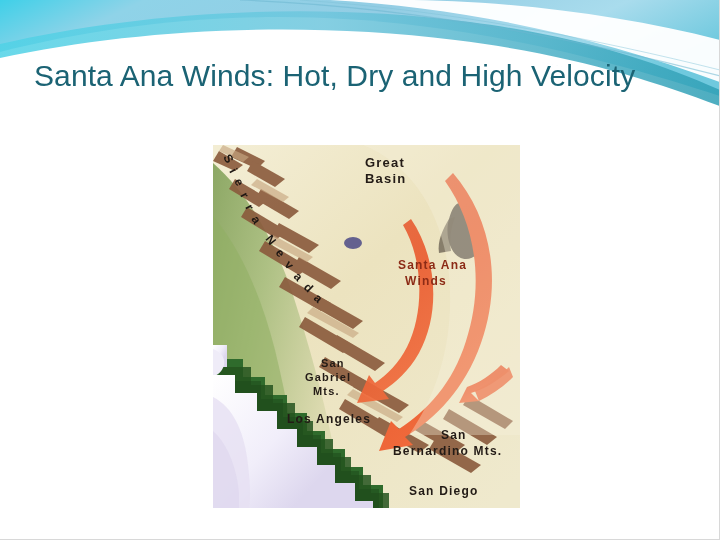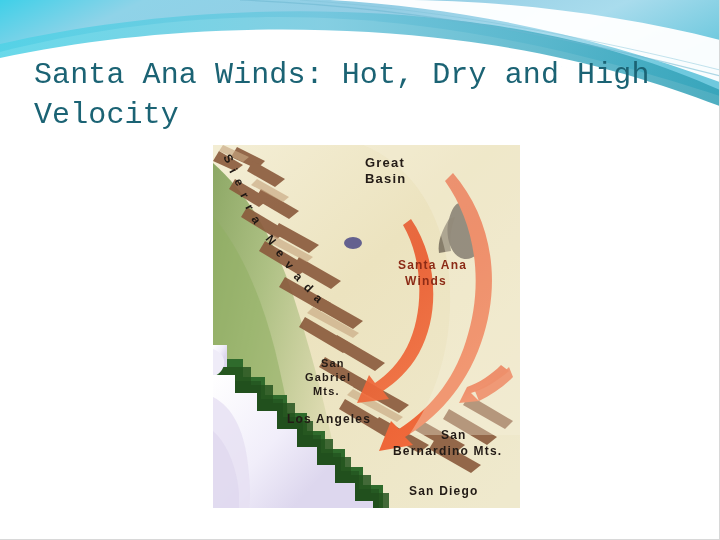--- a/index.html
+++ b/index.html
@@ -33,21 +33,21 @@
   }
 
   
   .title-block {
     position: absolute;
     left: 34px;
     top: 56px;
     width: 620px;
   }
   .title-text {
-    font-family: Liberation Mono, monospace;
+    font-family: Liberation Sans, sans-serif;
     font-size: 30px;
     line-height: 1.33;
     color: #1b6374;
     letter-spacing: 0.1px;
     font-weight: 400;
     white-space: pre-line;
   }
 
   
   .map-figure {

